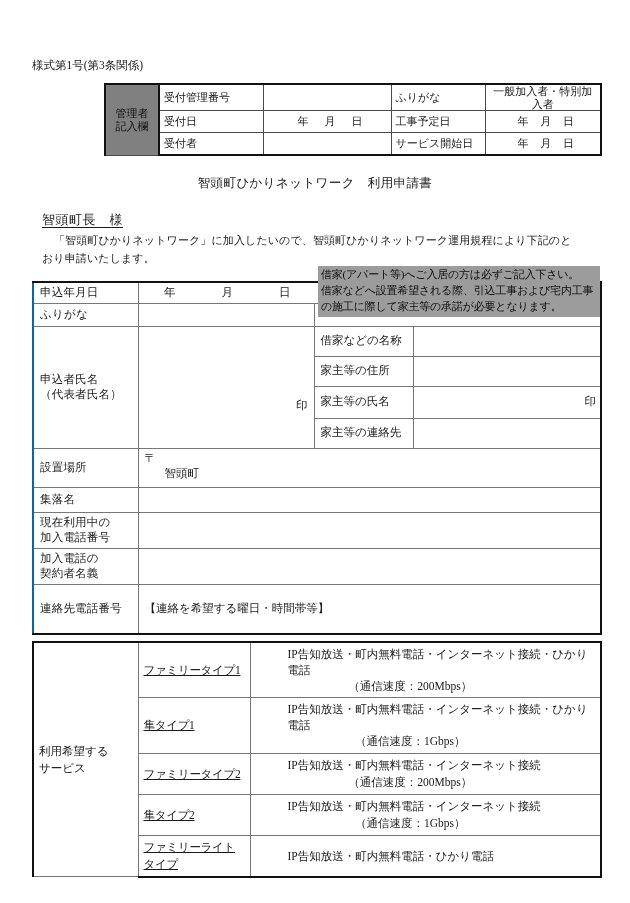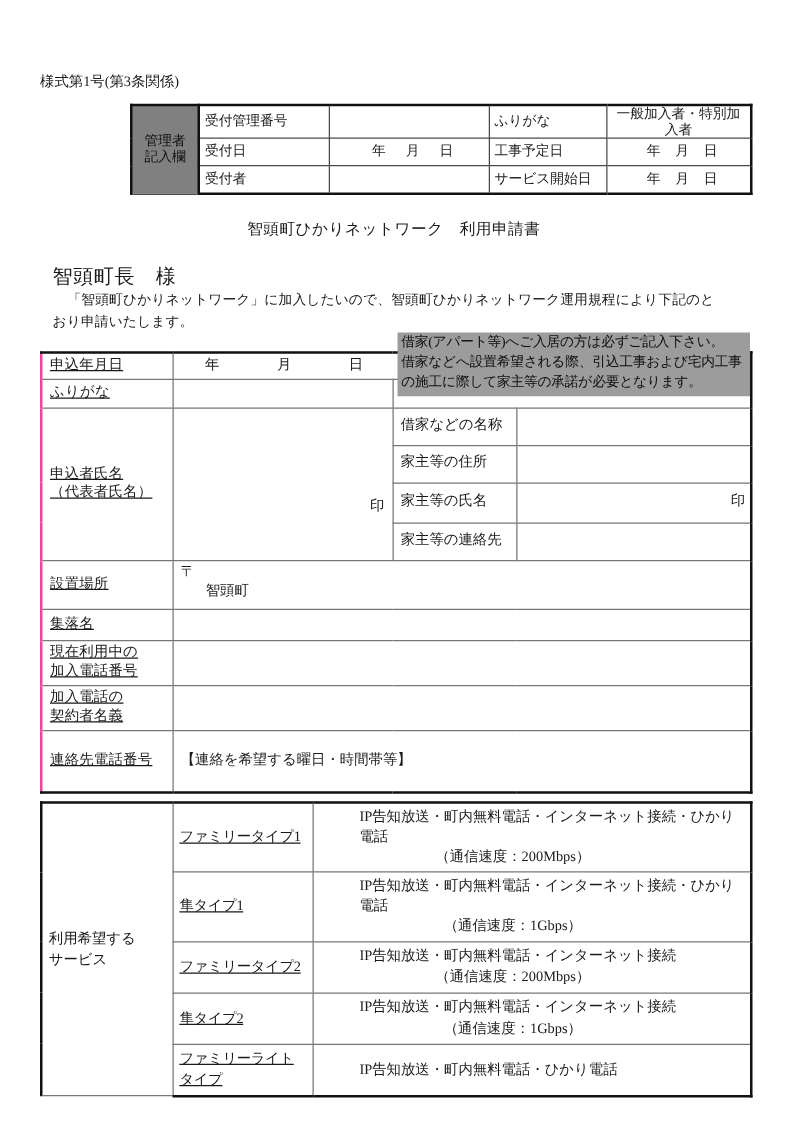--- a/index.html
+++ b/index.html
@@ -80,21 +80,22 @@
     text-align: center;
     font-size: 12.5px;
     letter-spacing: 0.4px;
   }
 
   
   .addressee {
     position: absolute;
     left: 42px;
     top: 211px;
-    font-size: 16px;
+    font-size: 13px;
+    text-decoration: underline;
     text-underline-offset: 2.5px;
     letter-spacing: 0.5px;
   }
   .intro {
     position: absolute;
     left: 42px;
     top: 231px;
     width: 540px;
     font-size: 11px;
     line-height: 1.65;
@@ -111,21 +112,21 @@
     border-collapse: collapse;
     table-layout: fixed;
     font-size: 11.5px;
   }
   .main-table td {
     border: 1px solid #777;
     padding: 2px 6px;
     vertical-align: middle;
     line-height: 1.35;
   }
-  .main-table .ol { border-left: 2px solid #ec4899; text-decoration: underline; }
+  .main-table .ol { border-left: 2px solid #0369a1; }
   .main-table .or { border-right: 2px solid #111; }
   .main-table tr:first-child td { border-top: 2px solid #111; }
   .main-table tr.last-row td { border-bottom: 2px solid #111; }
   .lbl { font-size: 11.5px; letter-spacing: 0.2px; }
   .lbl-2 { line-height: 1.4; }
   .seal-right {
     text-align: right;
     padding-right: 28px;
     font-size: 11.5px;
   }

